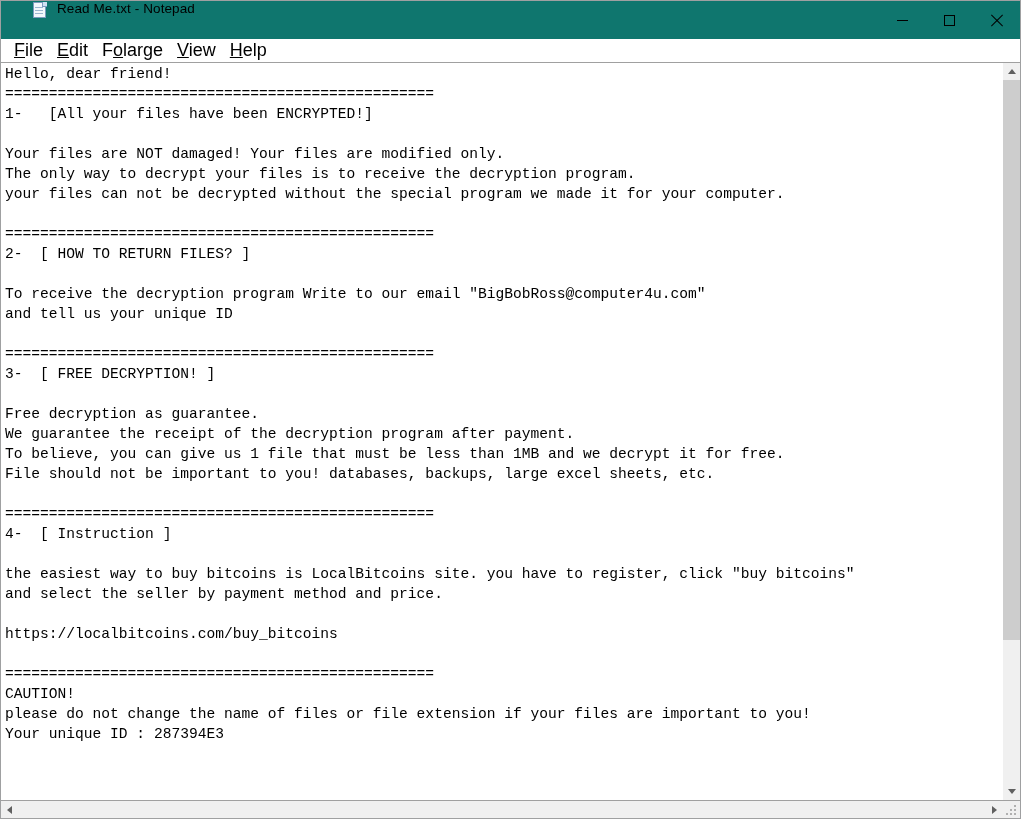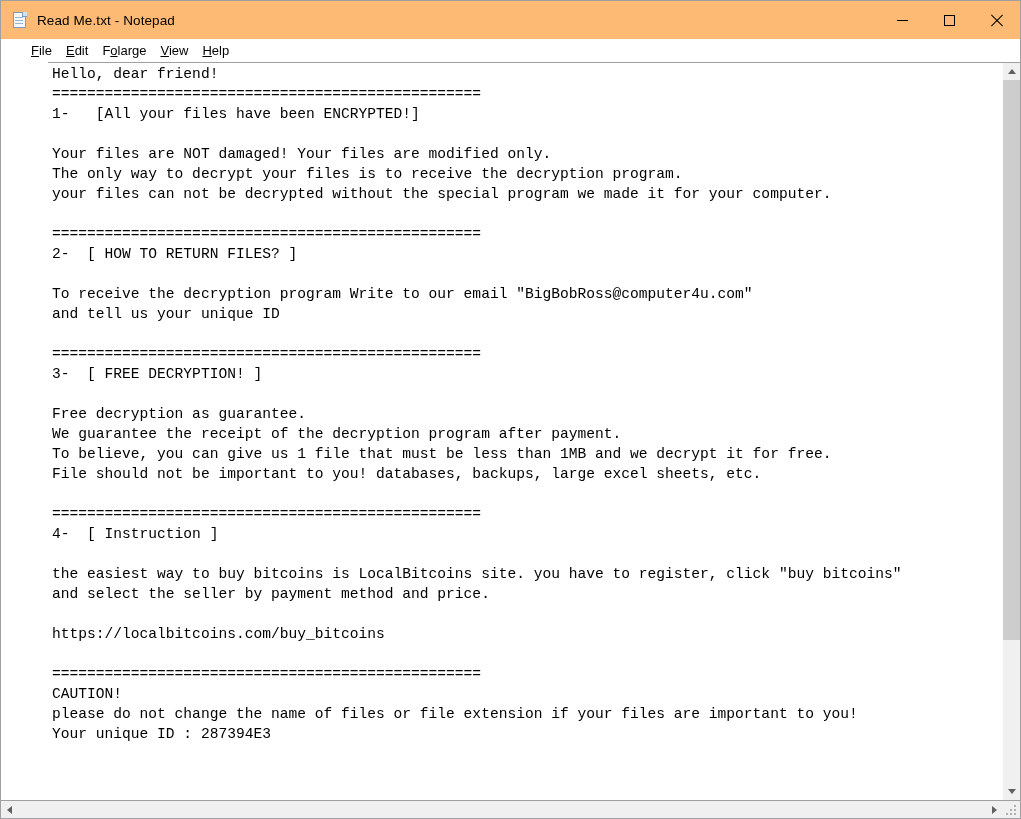--- a/index.html
+++ b/index.html
@@ -23,24 +23,24 @@
     border: 1px solid #9fa0a1;
     background: #ffffff;
     display: flex;
     flex-direction: column;
   }
   
   .titlebar {
     height: 38px;
     min-height: 38px;
     display: flex;
-    align-items: center;
-    background: #fdba74;
+    background: #0f766e;
     border-bottom: 1px solid #ffffff;
     position: relative;
+    padding-left: 20px;
   }
   .title-icon {
     width: 18px;
     height: 18px;
     margin-left: 10px;
     margin-right: 8px;
     position: relative;
     flex: 0 0 auto;
   }
   .title-icon .page {
@@ -103,42 +103,41 @@
   }
   .glyph-close:before { transform: rotate(45deg); }
   .glyph-close:after  { transform: rotate(-45deg); }
 
   
   .menubar {
     height: 22px;
     min-height: 22px;
     display: flex;
     align-items: center;
-    padding-left: 23px;
+    padding-left: 6px;
     background: #ffffff;
-    font-size: 13px;
+    font-size: 18px;
   }
   .menu-item {
     padding: 2px 7px 3px 7px;
     color: #000000;
     white-space: nowrap;
     line-height: 15px;
   }
   .menu-item u { text-decoration: underline; }
 
   
   .editor-wrap {
     flex: 1 1 auto;
     display: flex;
     position: relative;
     border-top: 1px solid #a0a0a0;
     border-bottom: 0;
     min-height: 0;
     background: #ffffff;
-    margin-left: 47px;
   }
   .text-area {
     flex: 1 1 auto;
     padding: 1px 0 0 4px;
     font-family: "Liberation Mono", "DejaVu Sans Mono", monospace;
     font-size: 14.6px;
     line-height: 20px;
     white-space: pre;
     color: #000000;
     overflow: hidden;

